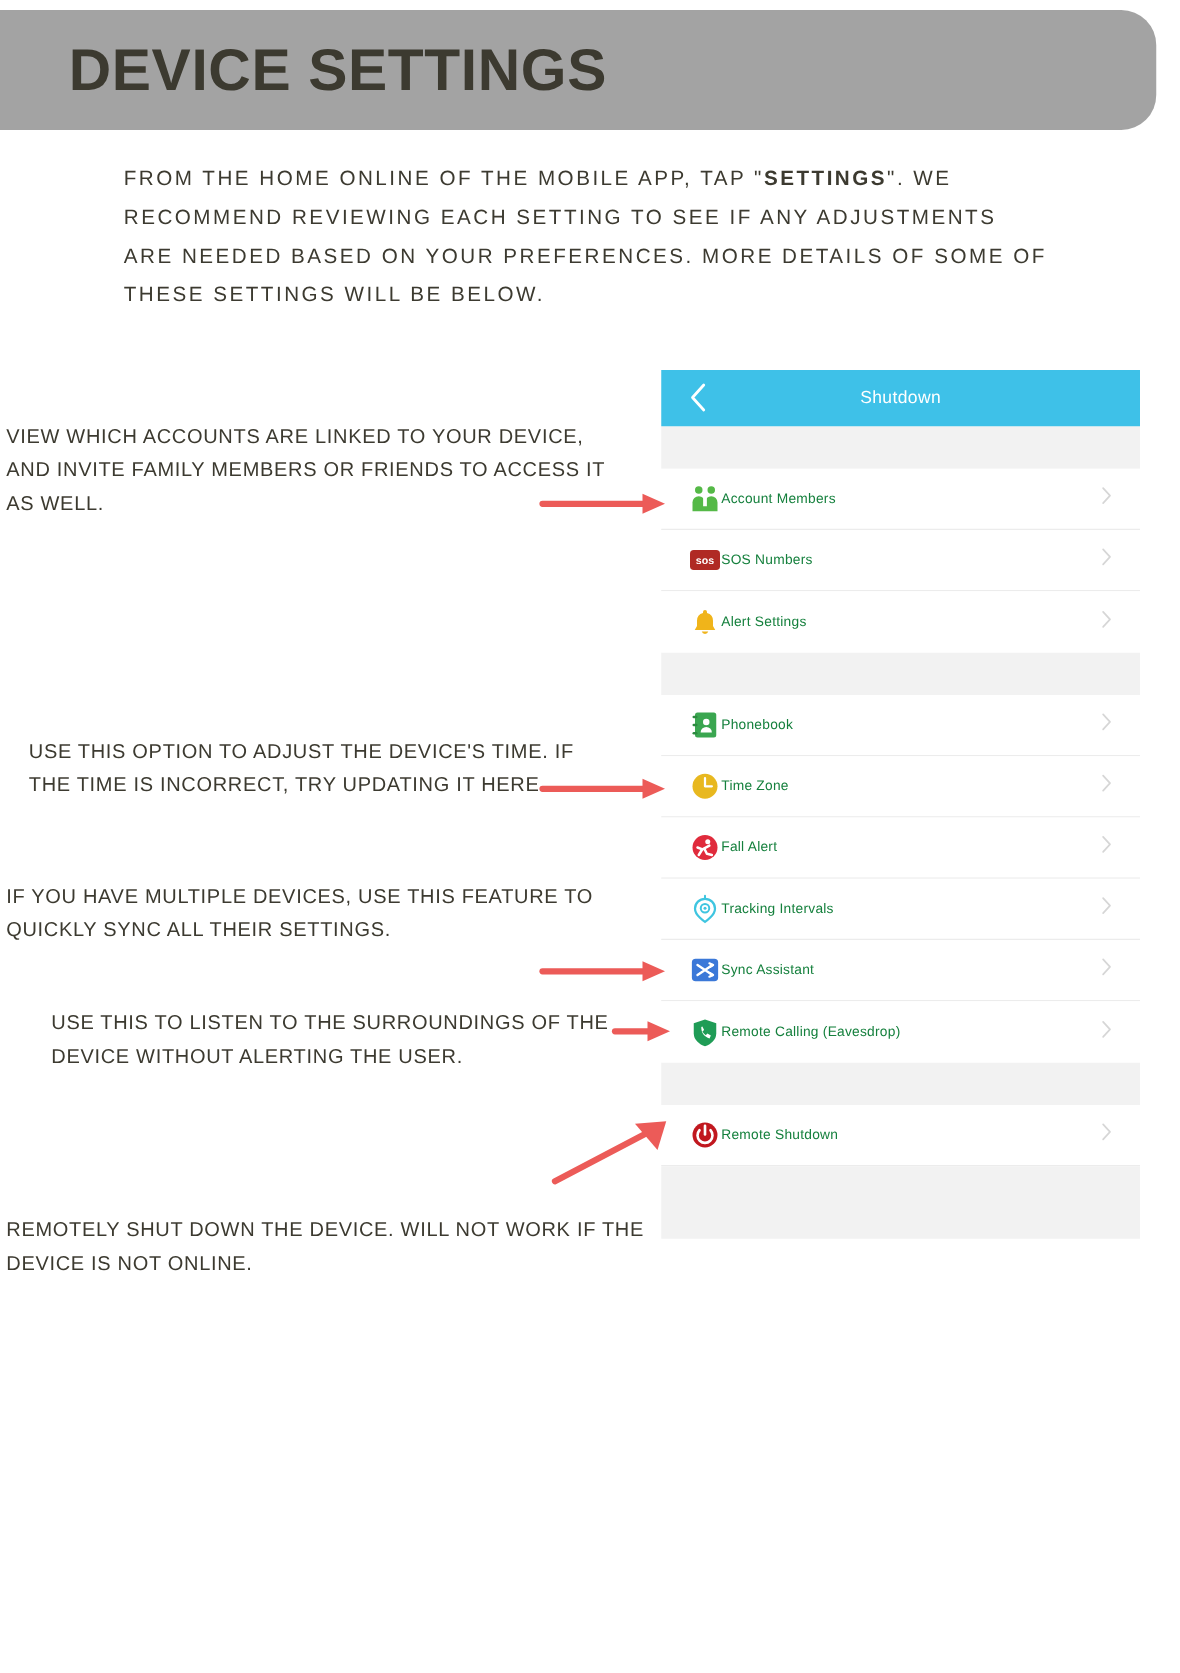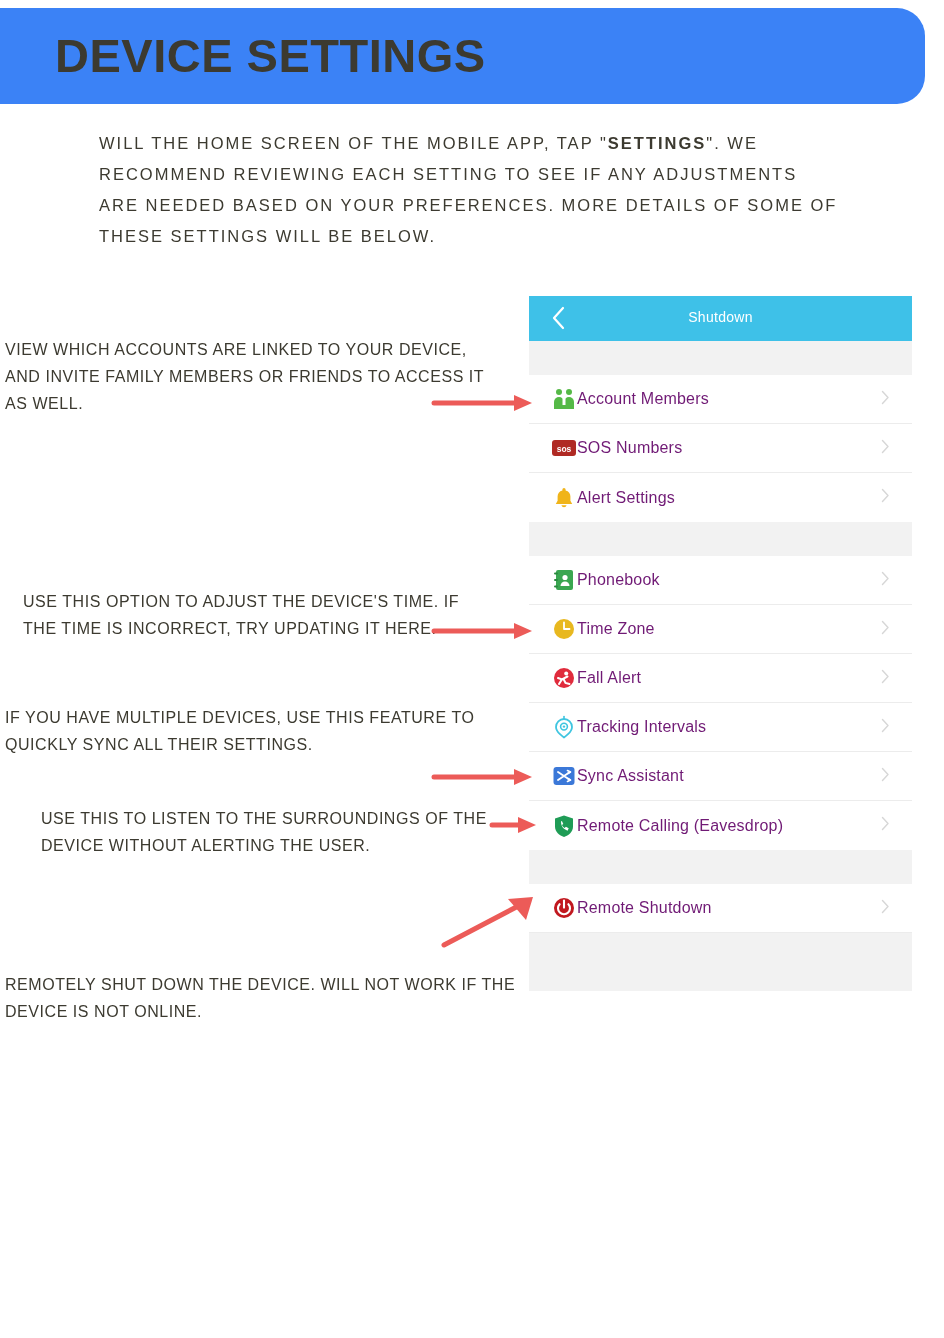--- a/index.html
+++ b/index.html
@@ -8,21 +8,21 @@
     background:#ffffff;
     font-family:"Liberation Sans", sans-serif;
     position:relative;
     overflow:hidden;
     -webkit-font-smoothing:antialiased;
   }
 
   
   .banner{
     position:absolute;left:0;top:8px;width:925px;height:96px;
-    background:#3b82f6;
+    background:#a3a3a3;
     border-top-right-radius:28px;border-bottom-right-radius:28px;
   }
   .banner-title{
     position:absolute;left:55px;top:22px;
     font-size:47px;font-weight:bold;color:#3c3a30;
     letter-spacing:0.5px;line-height:52px;
     white-space:nowrap;
   }
 
   
@@ -62,21 +62,21 @@
     border-bottom:1px solid #ececec;
     box-sizing:border-box;
   }
   .row.last{border-bottom:none;}
   .row-icon{
     width:26px;height:26px;margin-left:22px;
     flex:0 0 26px;position:relative;
   }
   .row-icon svg{display:block;}
   .row-label{
-    font-size:16px;color:#701a75;letter-spacing:0.2px;
+    font-size:11px;color:#15803d;letter-spacing:0.2px;
     flex:1 1 auto;
   }
   .row-chevron{
     margin-right:22px;flex:0 0 auto;opacity:.55;
   }
 
   
   .note{
     position:absolute;color:#3c3a30;font-size:16px;
     letter-spacing:0.55px;line-height:27px;font-weight:500;
@@ -95,21 +95,21 @@
   .arrow-4{left:490px;top:814px;}
   .arrow-5{left:440px;top:893px;}
 </style>
 </head>
 <body>
 
 <div class="banner">
   <div class="banner-title">DEVICE SETTINGS</div>
 </div>
 
-<div class="intro"><span>WILL THE HOME SCREEN OF THE MOBILE APP, TAP</span> <span>"</span><b>SETTINGS</b><span>". WE RECOMMEND REVIEWING EACH SETTING TO SEE IF ANY ADJUSTMENTS ARE NEEDED BASED ON YOUR PREFERENCES. MORE DETAILS OF SOME OF THESE SETTINGS WILL BE BELOW.</span></div>
+<div class="intro"><span>FROM THE HOME ONLINE OF THE MOBILE APP, TAP</span> <span>"</span><b>SETTINGS</b><span>". WE RECOMMEND REVIEWING EACH SETTING TO SEE IF ANY ADJUSTMENTS ARE NEEDED BASED ON YOUR PREFERENCES. MORE DETAILS OF SOME OF THESE SETTINGS WILL BE BELOW.</span></div>
 
 <div class="phone">
 
   <div class="phone-header">
     <span class="back-chevron">
       <svg width="14" height="24" viewBox="0 0 14 24">
           <path d="M12 2 L3 12 L12 22" fill="none" stroke="#ffffff" stroke-width="2.2" stroke-linecap="round" stroke-linejoin="round"></path>
         </svg>
     </span>
     <div class="phone-header-title">Shutdown</div>

